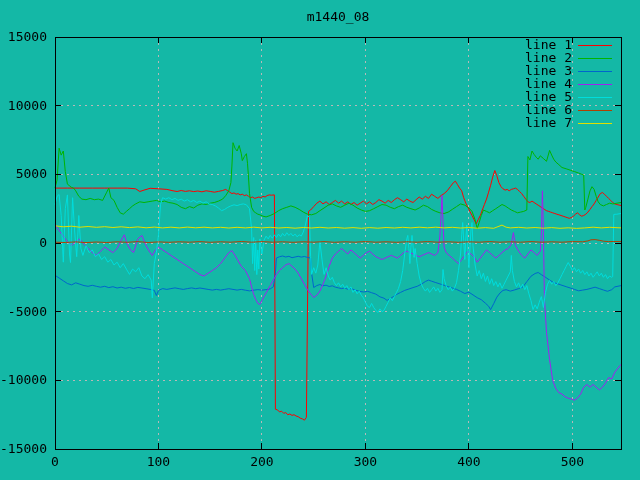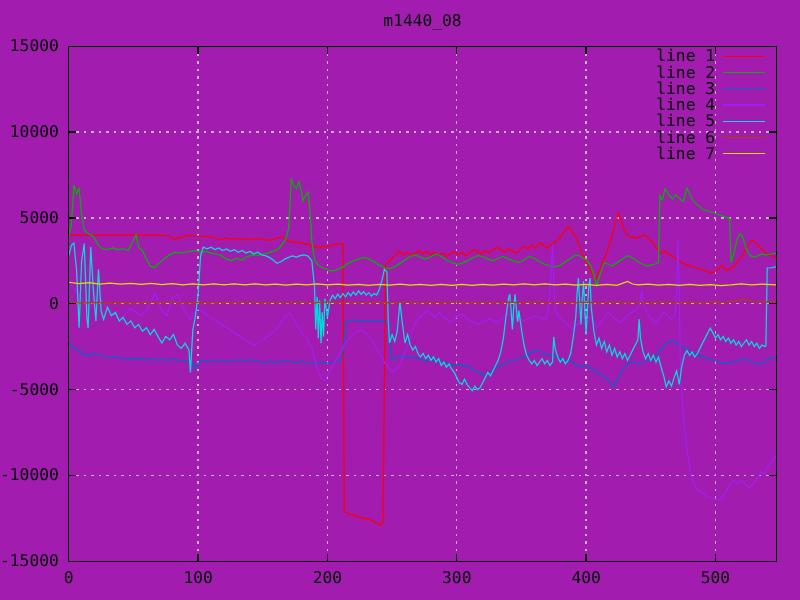--- a/index.html
+++ b/index.html
@@ -1,16 +1,16 @@
 <!DOCTYPE html>
 <html><head>
 <meta charset="utf-8">
 <style>
   html,body{margin:0;padding:0;background:#ffffff;}
-  .screen{position:relative;width:640px;height:480px;background:#a21caf;overflow:hidden;
+  .screen{position:relative;width:640px;height:480px;background:#14b8a6;overflow:hidden;
           font-family:"DejaVu Sans Mono", monospace;}
   svg text{font-family:"DejaVu Sans Mono", monospace;font-size:13px;fill:#000000;}
 </style>
 </head>
 <body>
 
 <div class="screen">
   <svg id="chart" width="640" height="480" viewBox="0 0 640 480">
     <text id="chart-title" x="338" y="21" text-anchor="middle">m1440_08</text>
     <g id="grid-layer">

